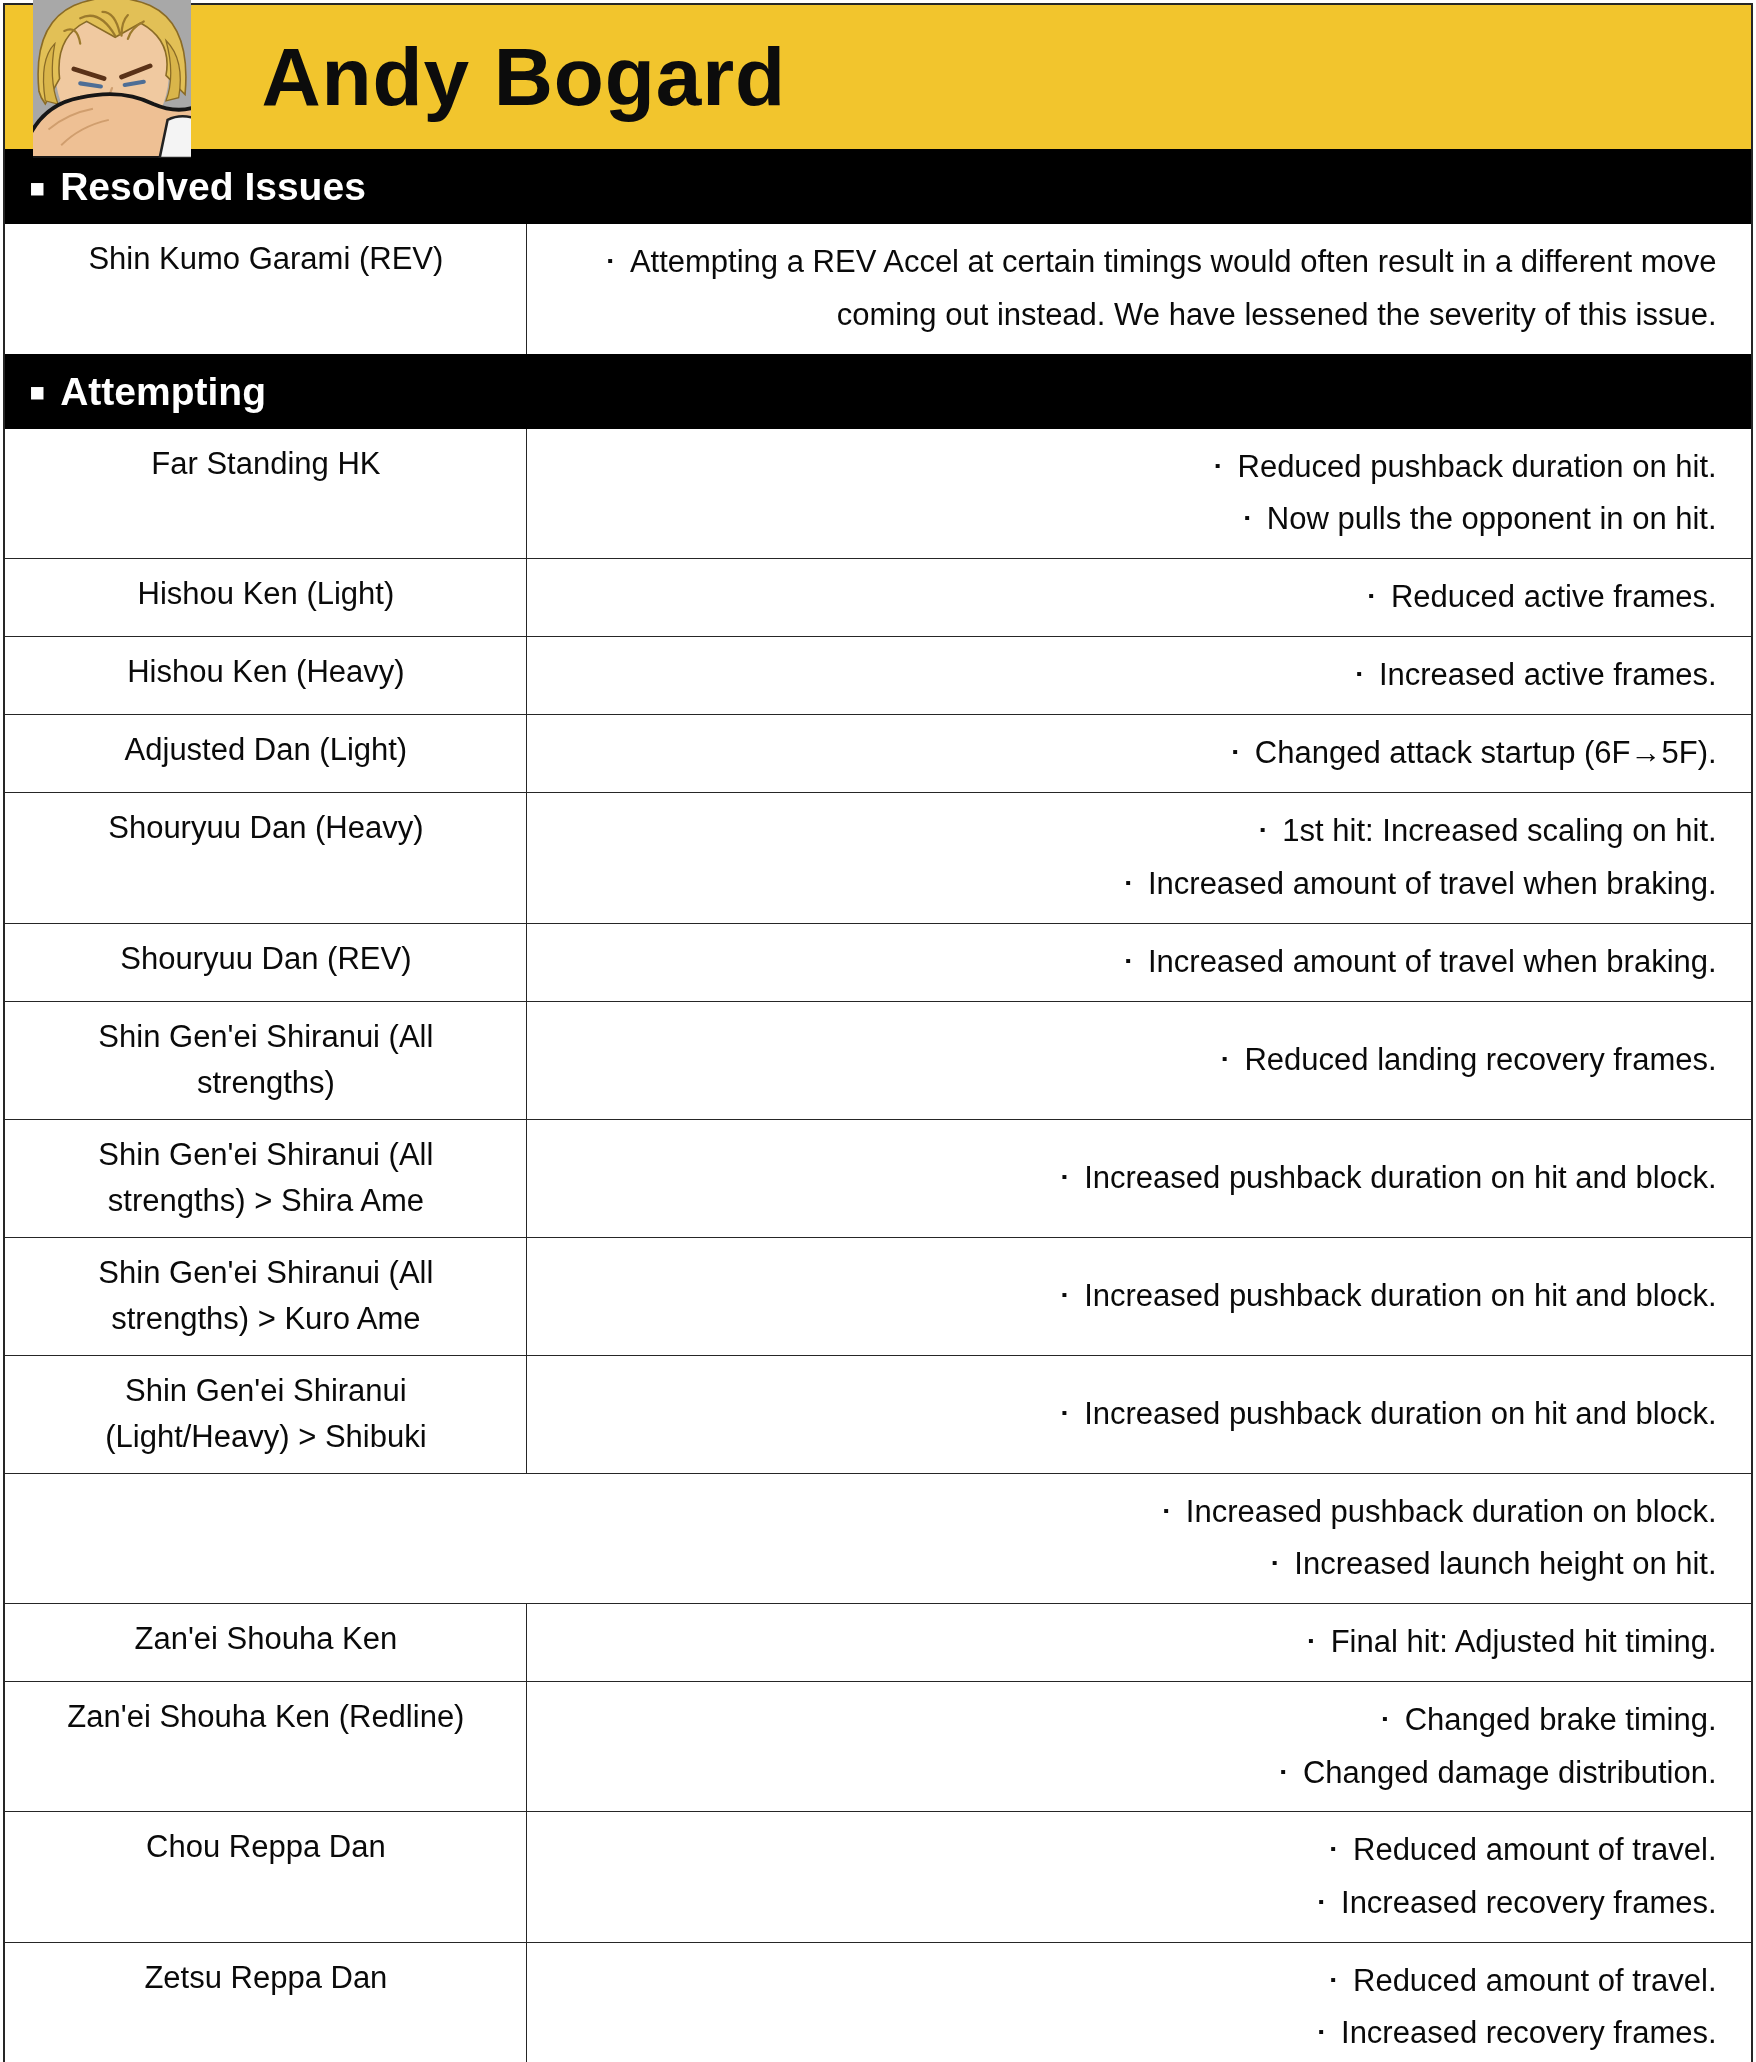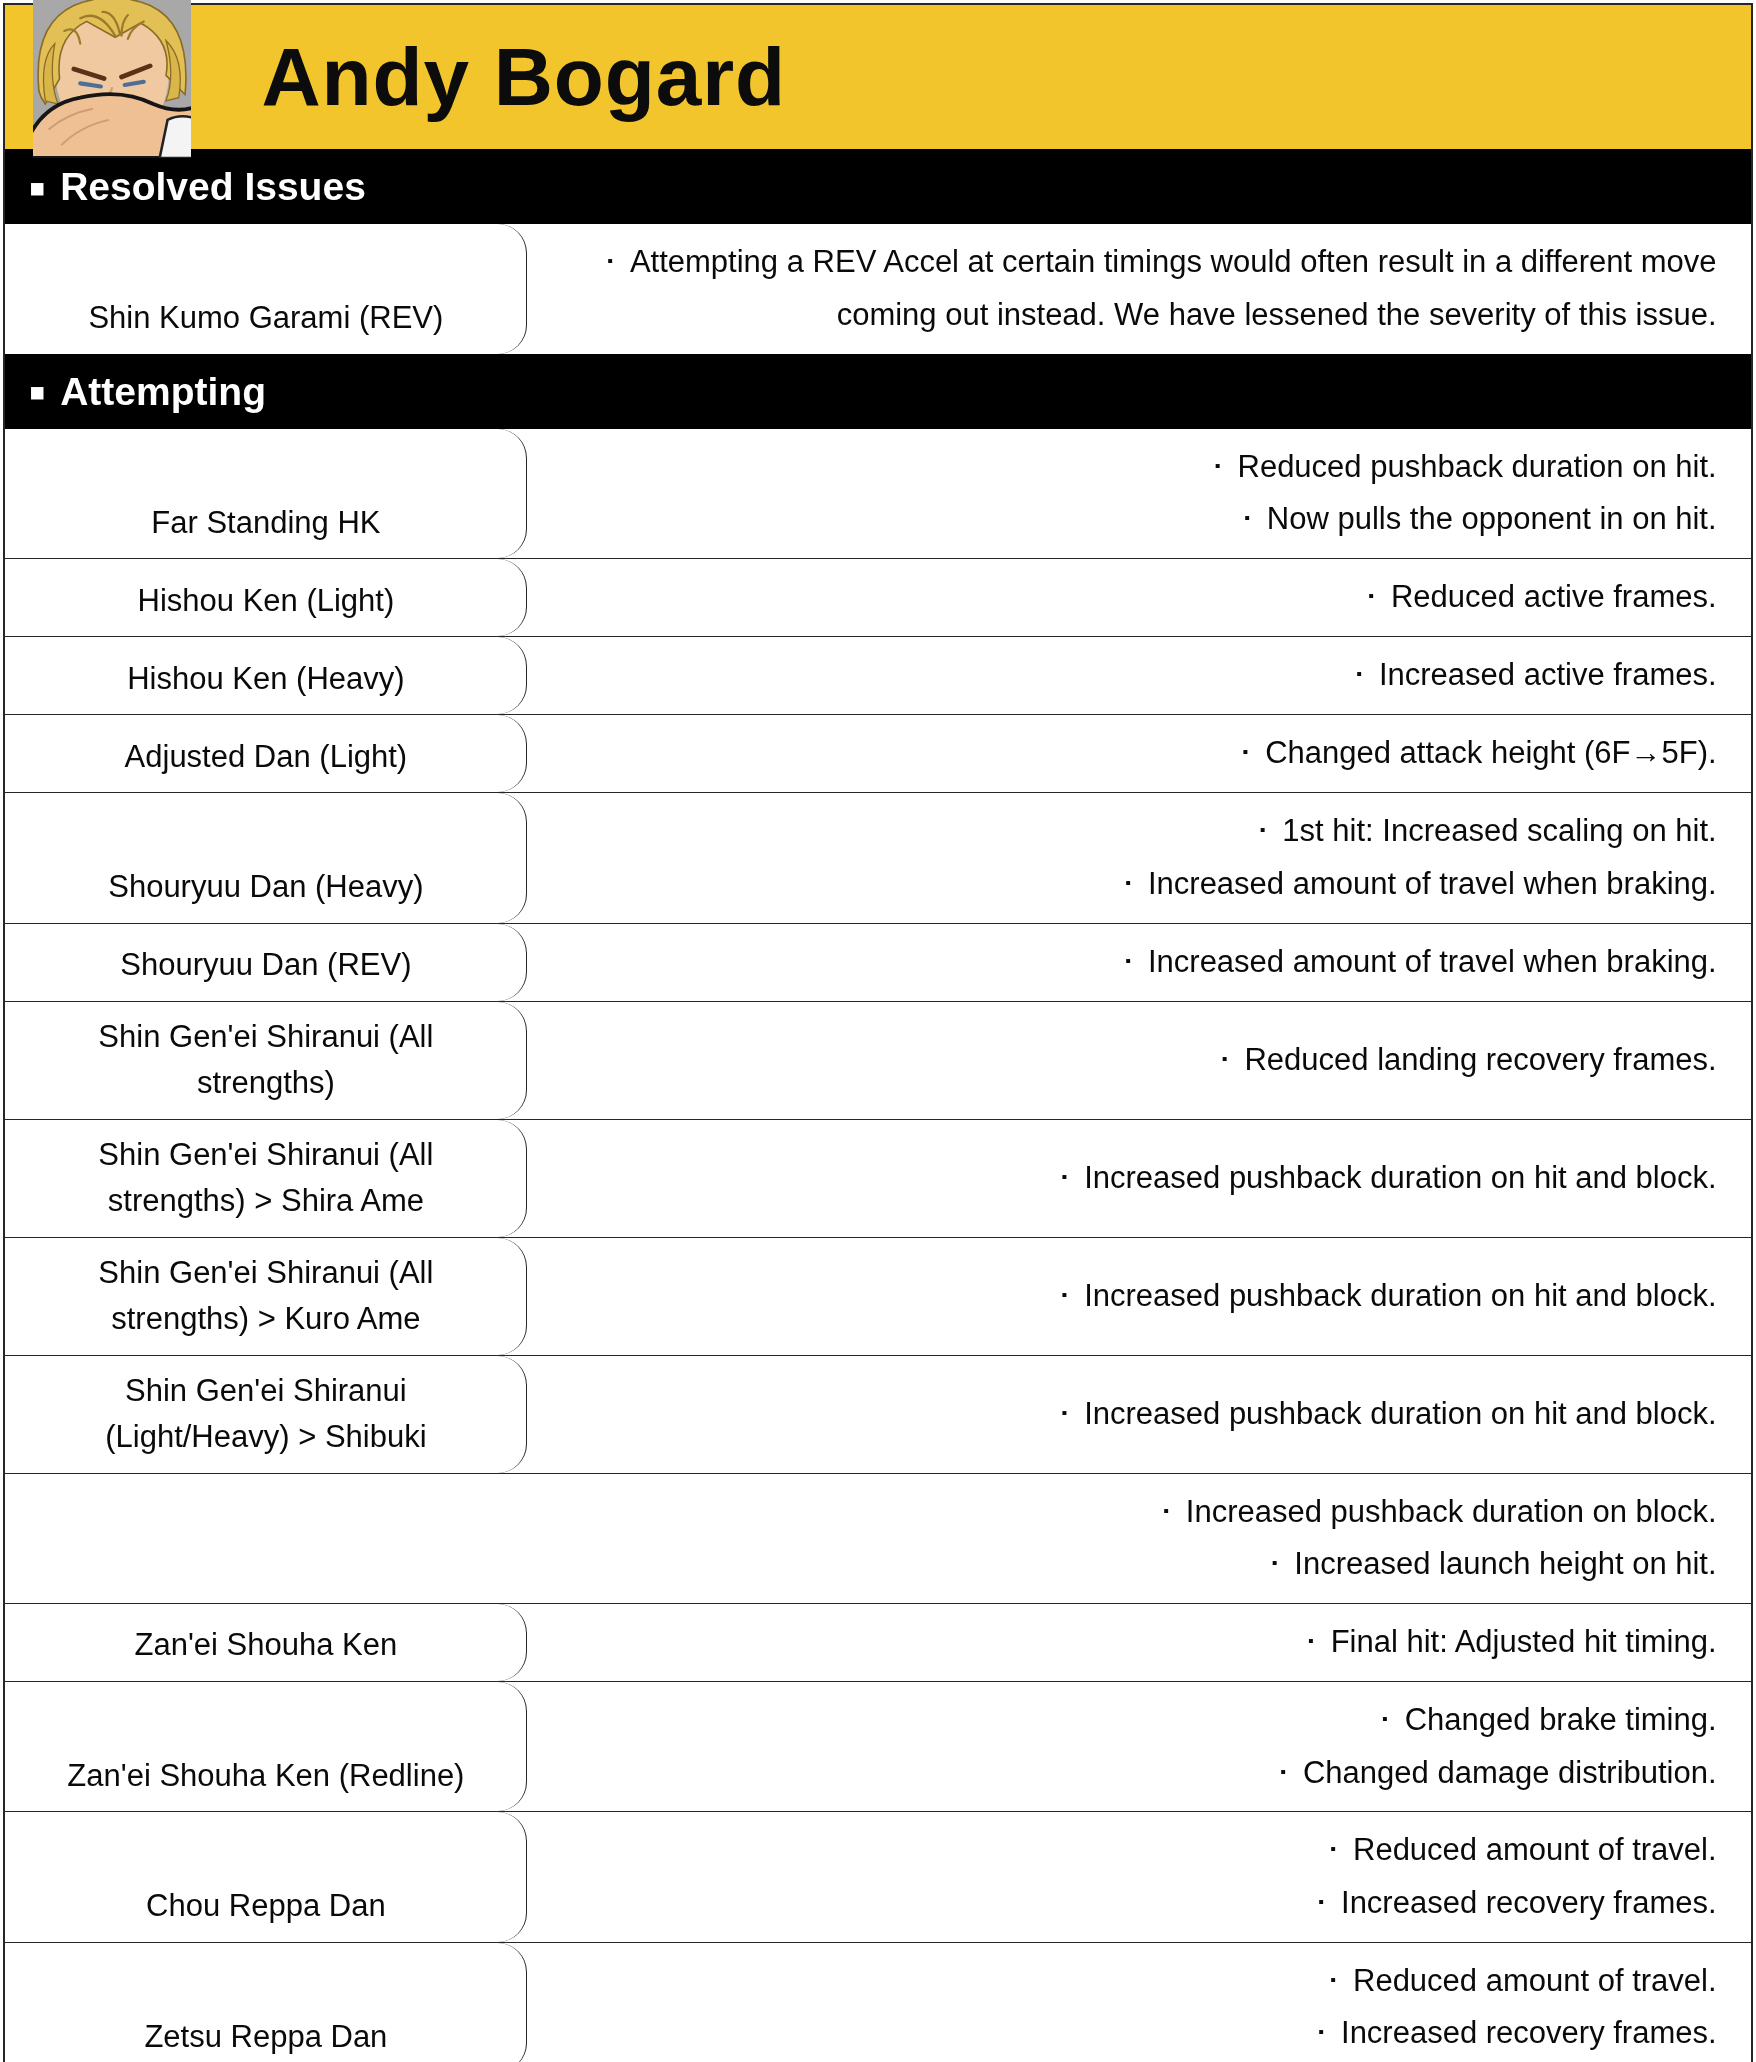--- a/index.html
+++ b/index.html
@@ -73,25 +73,24 @@
   .rows .row:first-child{border-top:none;}
   .cell{
     padding:12px 24px;
     font-size:31px;
   }
   .cell-move{
     flex:0 0 522px;
     width:522px;
     border-right:1.7px solid var(--grid);
     display:flex;
-    align-items:flex-end;
+    align-items:flex-start;
     justify-content:center;
     text-align:center;
     line-height:1.5;
-    border-radius:29px;
   }
   .cell-changes{
     flex:1 1 auto;
     display:flex;
     flex-direction:column;
     justify-content:center;
     padding-left:25.6px;
     padding-right:34px;
     line-height:1.7;
     text-align:right;
@@ -183,21 +182,21 @@
         </div>
         <div class="cell cell-changes">
           <div class="change"><span class="bullet">▪</span><span>Increased active frames.</span></div>
         </div>
       </div>
       <div class="row">
         <div class="cell cell-move">
           <span>Adjusted Dan (Light)</span>
         </div>
         <div class="cell cell-changes">
-          <div class="change"><span class="bullet">▪</span><span>Changed attack height (6F→5F).</span></div>
+          <div class="change"><span class="bullet">▪</span><span>Changed attack startup (6F→5F).</span></div>
         </div>
       </div>
       <div class="row">
         <div class="cell cell-move">
           <span>Shouryuu Dan (Heavy)</span>
         </div>
         <div class="cell cell-changes">
           <div class="change"><span class="bullet">▪</span><span>1st hit: Increased scaling on hit.</span></div>
           <div class="change"><span class="bullet">▪</span><span>Increased amount of travel when braking.</span></div>
         </div>

